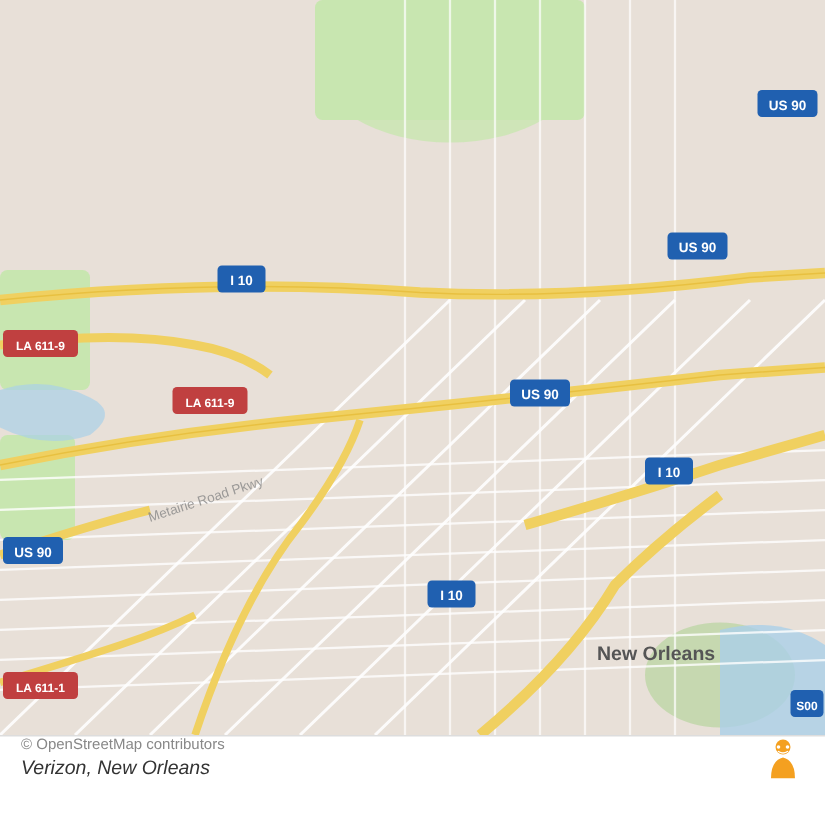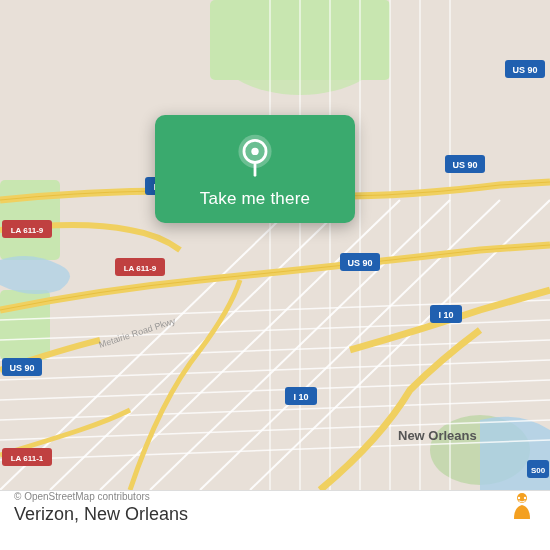--- a/index.html
+++ b/index.html
@@ -69,24 +69,25 @@
       display: flex;
       flex-direction: column;
     }
 
     #copyright-text {
       font-size: 10px;
       color: #888;
     }
 
     #location-name {
-      font-size: 18px;
+      font-size: 13px;
       color: #333;
       font-weight: 500;
       margin-top: 2px;
+      font-style: italic;
     }
 
     #moovit-logo {
       position: absolute;
       right: 14px;
       display: flex;
       align-items: center;
       gap: 2px;
     }
 
@@ -191,30 +192,20 @@
     <rect x="505" y="60" width="40" height="18" rx="3" fill="#2060b0"></rect>
     <text x="525" y="73" font-size="9" fill="white" text-anchor="middle" font-weight="bold">US 90</text>
 
     <text x="398" y="440" font-size="13" fill="#555" font-weight="bold">New Orleans</text>
 
     <rect x="527" y="460" width="22" height="18" rx="3" fill="#2060b0"></rect>
     <text x="538" y="473" font-size="8" fill="white" text-anchor="middle" font-weight="bold">S00</text>
   </svg>
 
   
-  <div id="popup-card">
-
-    <svg id="popup-pin-icon" viewBox="0 0 46 50" xmlns="http://www.w3.org/2000/svg">
-      <circle cx="23" cy="20" r="18" fill="rgba(255,255,255,0.25)"></circle>
-      <circle cx="23" cy="20" r="12" fill="none" stroke="white" stroke-width="3"></circle>
-      <circle cx="23" cy="20" r="4" fill="white"></circle>
-      <line x1="23" y1="32" x2="23" y2="46" stroke="white" stroke-width="3" stroke-linecap="round"></line>
-    </svg>
-    <span id="popup-label">Take me there</span>
-  </div>
 </div>
 
 <div id="bottom-bar">
   <div id="bottom-left">
     <span id="copyright-text">© OpenStreetMap contributors</span>
     <span id="location-name">Verizon, New Orleans</span>
   </div>
   <div id="moovit-logo">
 
     <svg id="moovit-icon" viewBox="0 0 28 28" xmlns="http://www.w3.org/2000/svg">

